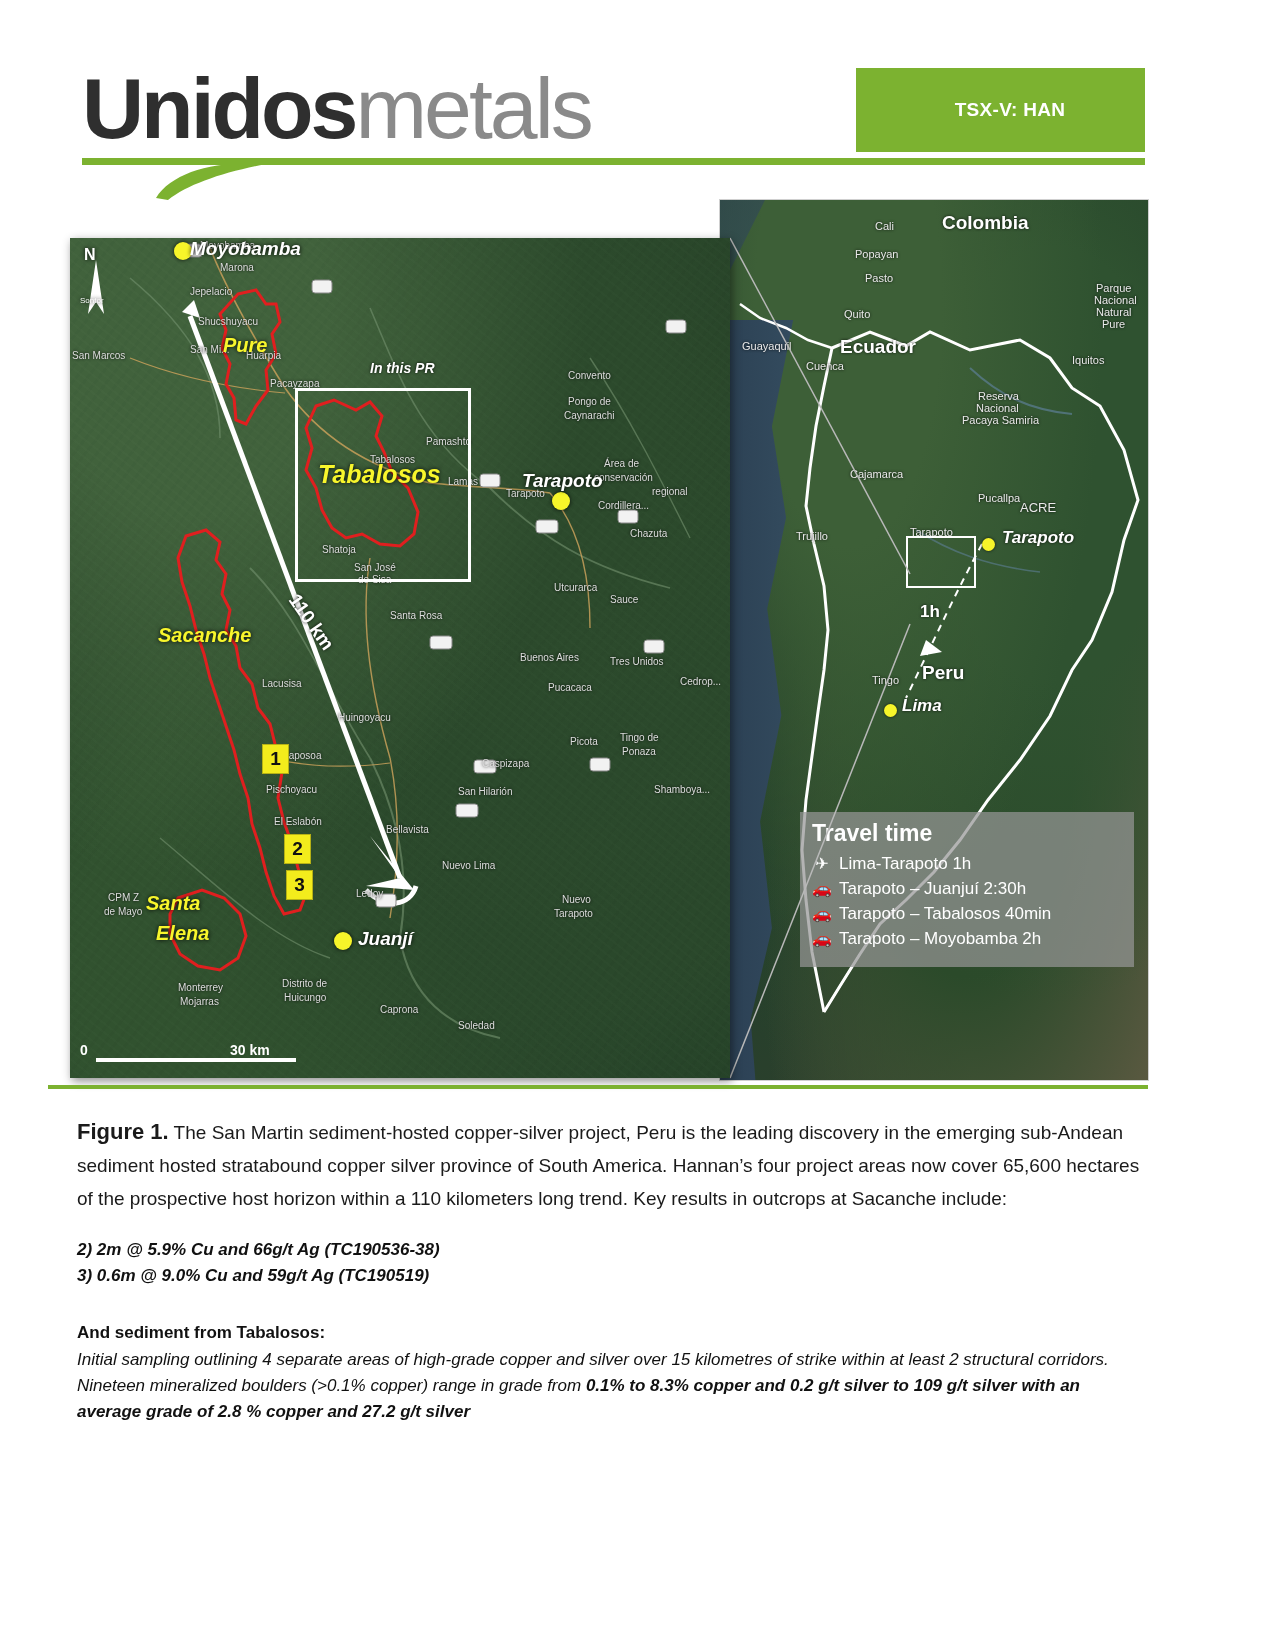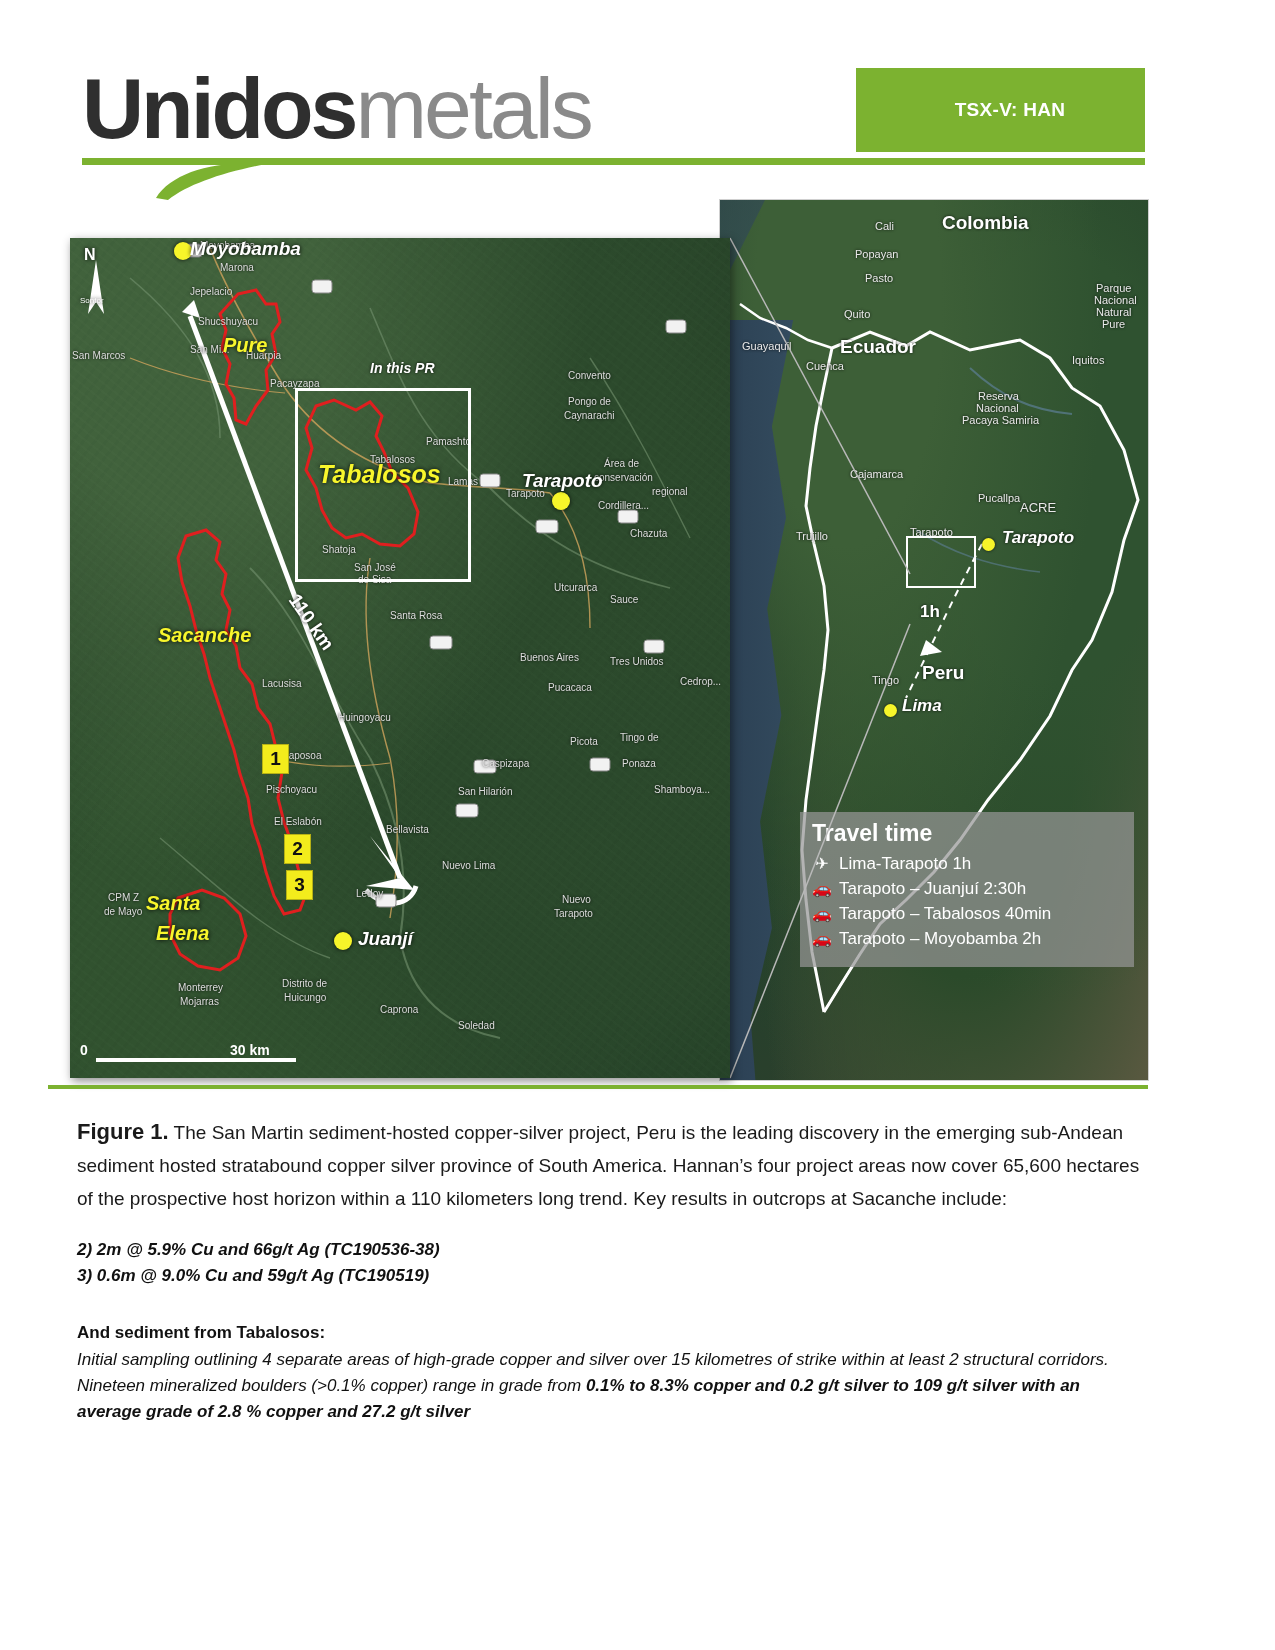--- a/index.html
+++ b/index.html
@@ -416,21 +416,21 @@
     <div class="dm-town" style="left:540px;  top:356px;">Sauce</div>
     <div class="dm-town" style="left:320px;  top:372px;">Santa Rosa</div>
     <div class="dm-town" style="left:450px;  top:414px;">Buenos Aires</div>
     <div class="dm-town" style="left:540px;  top:418px;">Tres Unidos</div>
     <div class="dm-town" style="left:610px;  top:438px;">Cedrop...</div>
     <div class="dm-town" style="left:192px;  top:440px;">Lacusisa</div>
     <div class="dm-town" style="left:478px;  top:444px;">Pucacaca</div>
     <div class="dm-town" style="left:268px;  top:474px;">Huingoyacu</div>
     <div class="dm-town" style="left:500px;  top:498px;">Picota</div>
     <div class="dm-town" style="left:550px;  top:494px;">Tingo de</div>
-    <div class="dm-town" style="left:552px;  top:508px;margin-top:12px;">Ponaza</div>
+    <div class="dm-town" style="left:552px;  top:508px;">Ponaza</div>
     <div class="dm-town" style="left:212px;  top:512px;">Saposoa</div>
     <div class="dm-town" style="left:412px;  top:520px;">Caspizapa</div>
     <div class="dm-town" style="left:196px;  top:546px;">Pischoyacu</div>
     <div class="dm-town" style="left:388px;  top:548px;">San Hilarión</div>
     <div class="dm-town" style="left:584px;  top:546px;">Shamboya...</div>
     <div class="dm-town" style="left:204px;  top:578px;">El Eslabón</div>
     <div class="dm-town" style="left:316px;  top:586px;">Bellavista</div>
     <div class="dm-town" style="left:372px;  top:622px;">Nuevo Lima</div>
     <div class="dm-town" style="left:286px;  top:650px;">Ledoy</div>
     <div class="dm-town" style="left:492px;  top:656px;">Nuevo</div>

